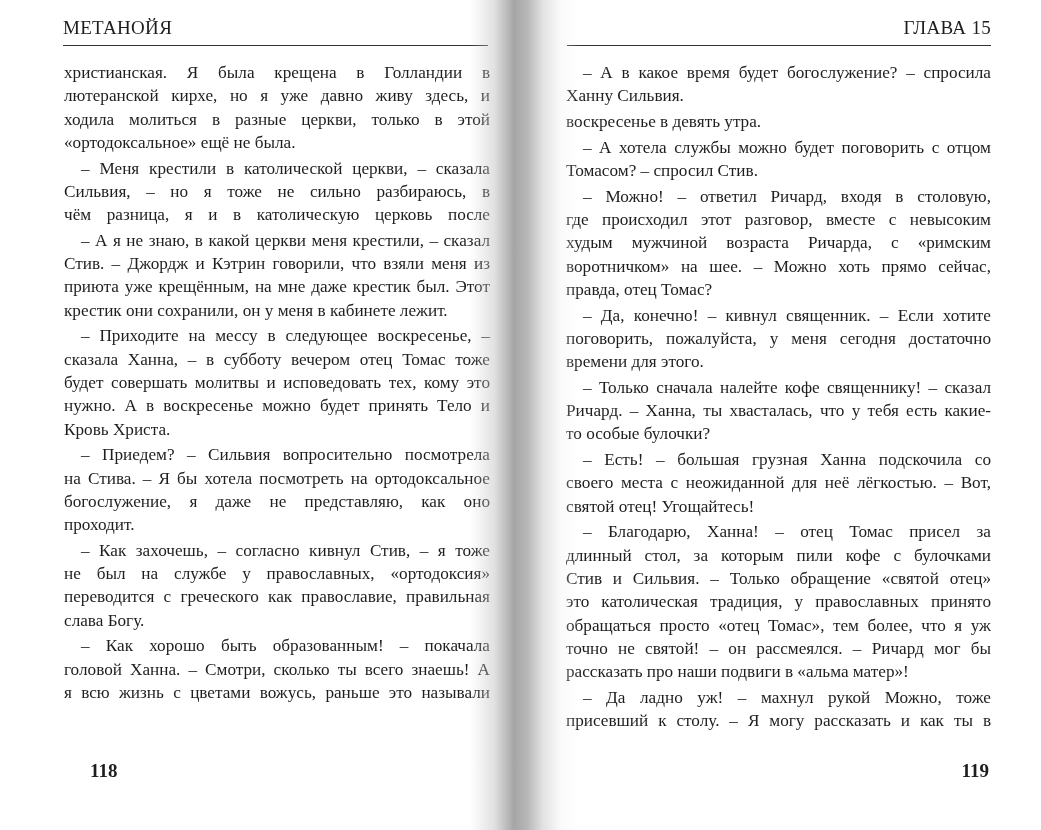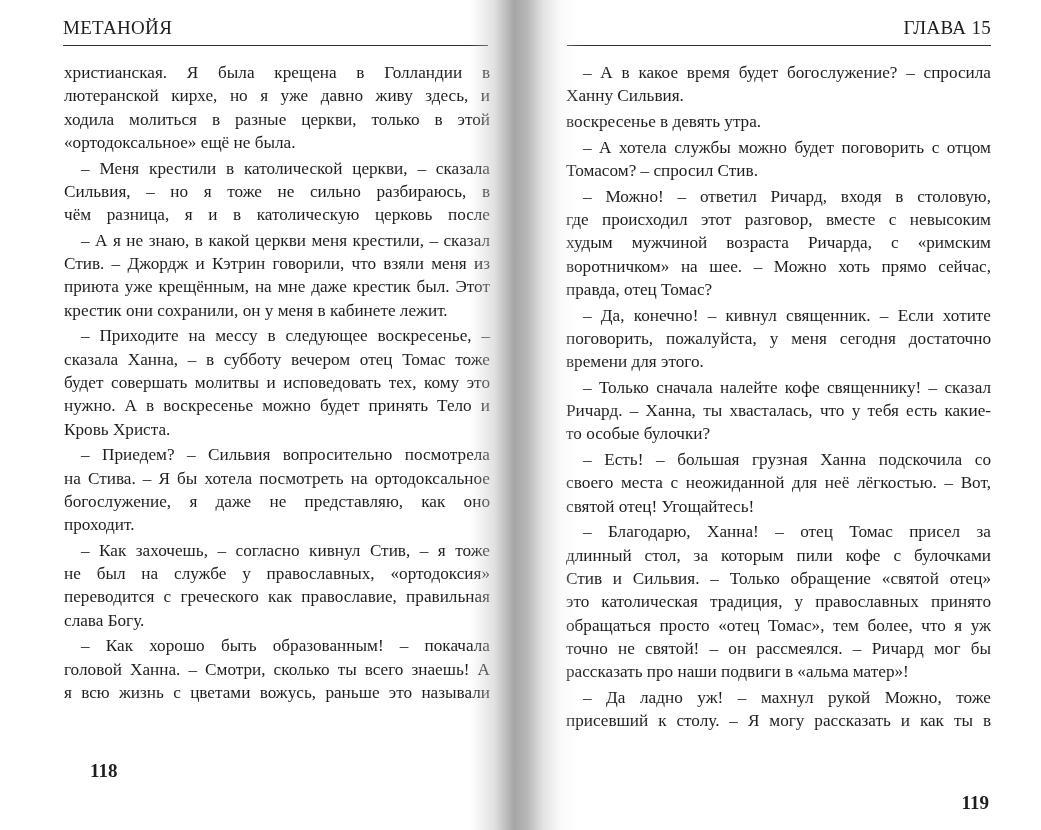--- a/index.html
+++ b/index.html
@@ -55,21 +55,21 @@
   }
   .line.last { text-align-last: left; }
   .line.indent { text-indent: 17px; }
   .para-gap { display: block; height: 2.4px; }
 
   .page-number {
     position: absolute; top: 760px;
     font-size: 19px; font-weight: bold;
   }
   .page-left .page-number { left: 62px; margin-left: 28px; }
-  .page-right .page-number { right: 52px; margin-top: 32px; }
+  .page-right .page-number { right: 52px; }
 </style>
 </head>
 <body>
 
 <div class="spread">
   <div class="page page-left">
     <div class="running-head">МЕТАНОЙЯ</div>
     <div class="head-rule"></div>
     <div class="body-text">
         <div>

